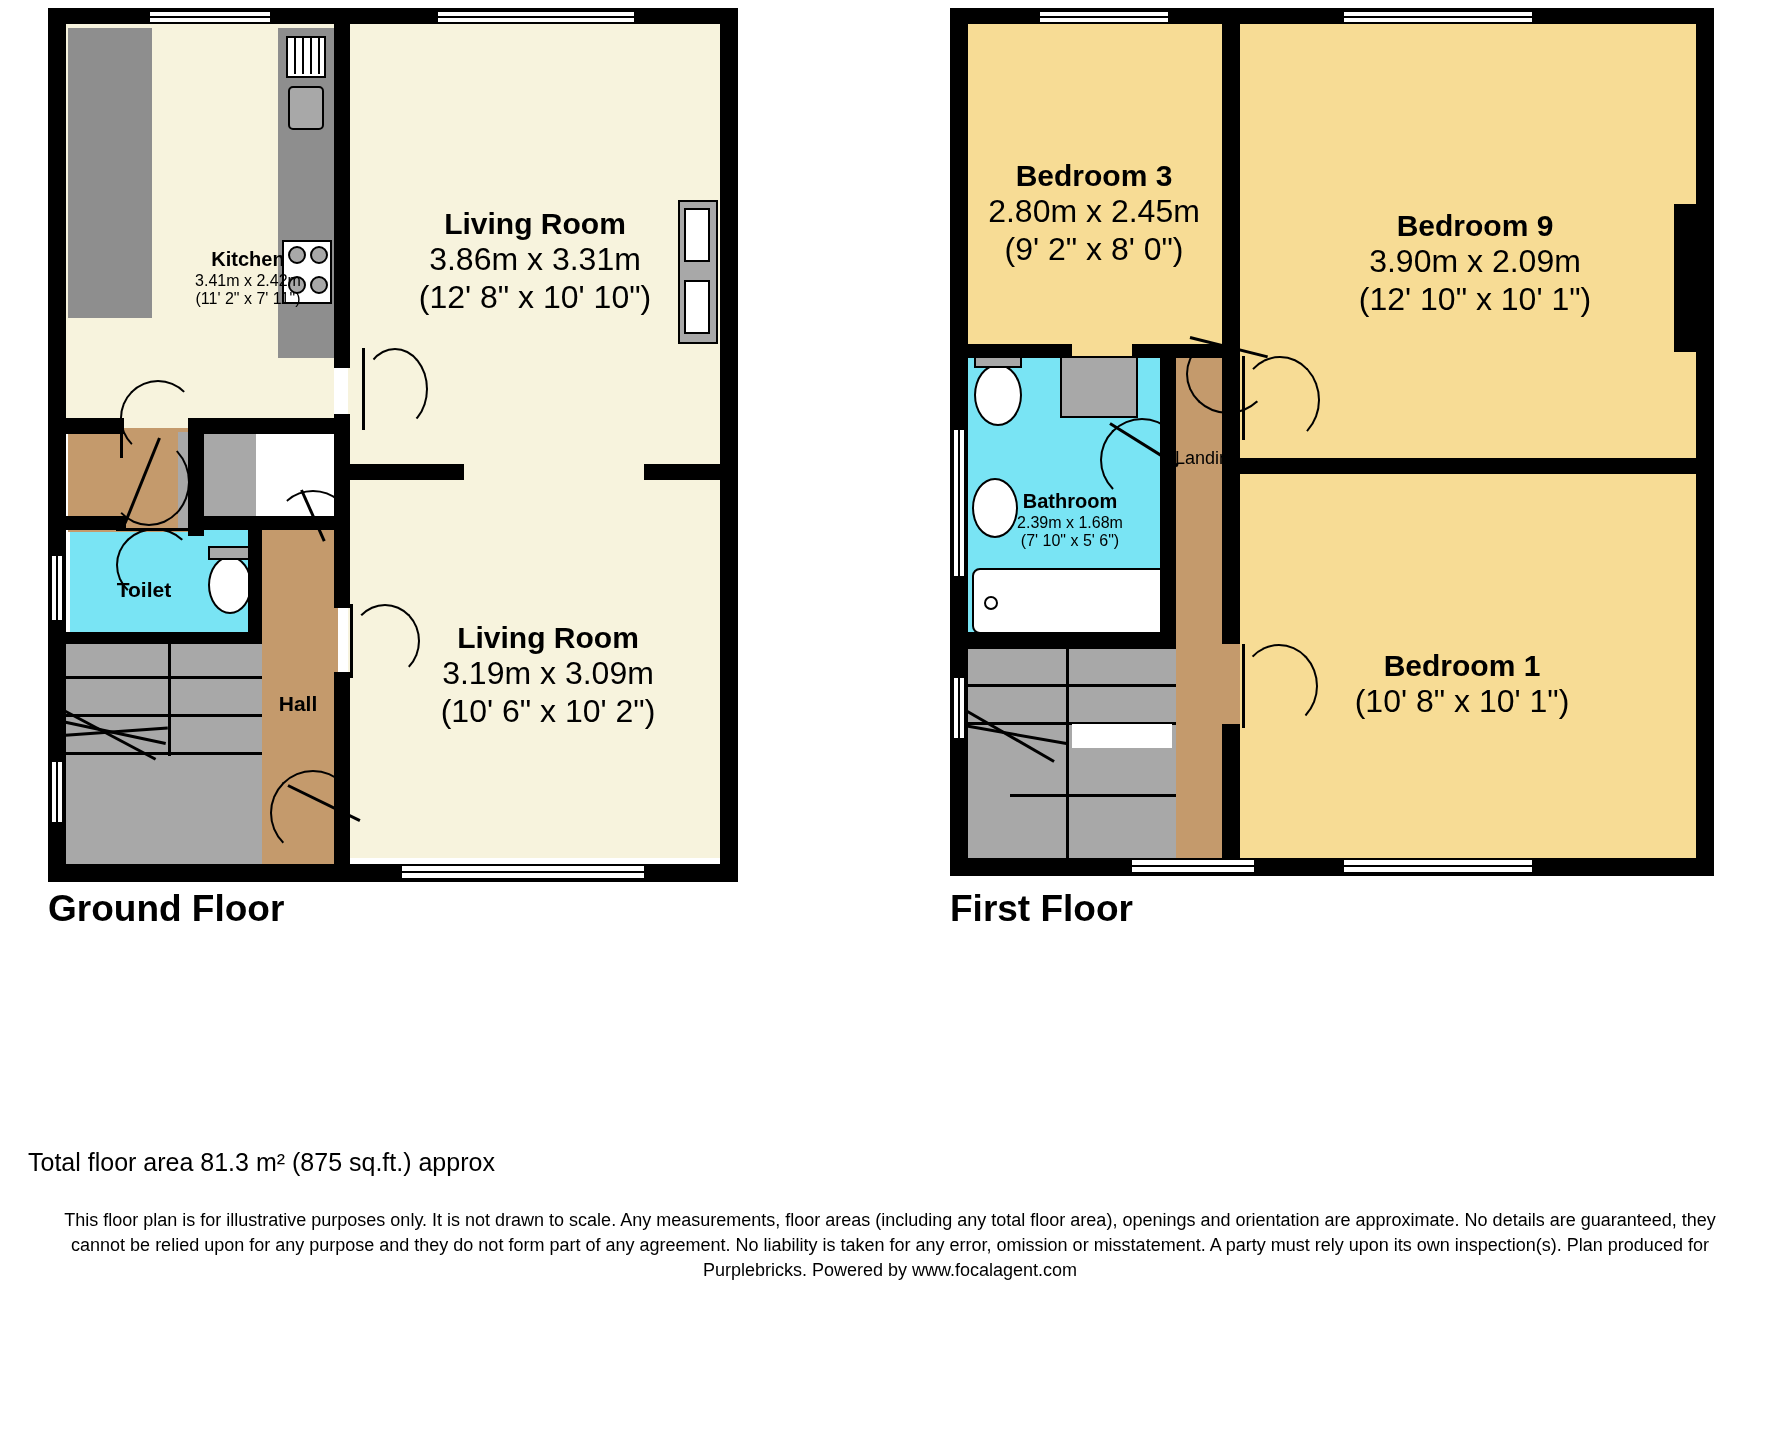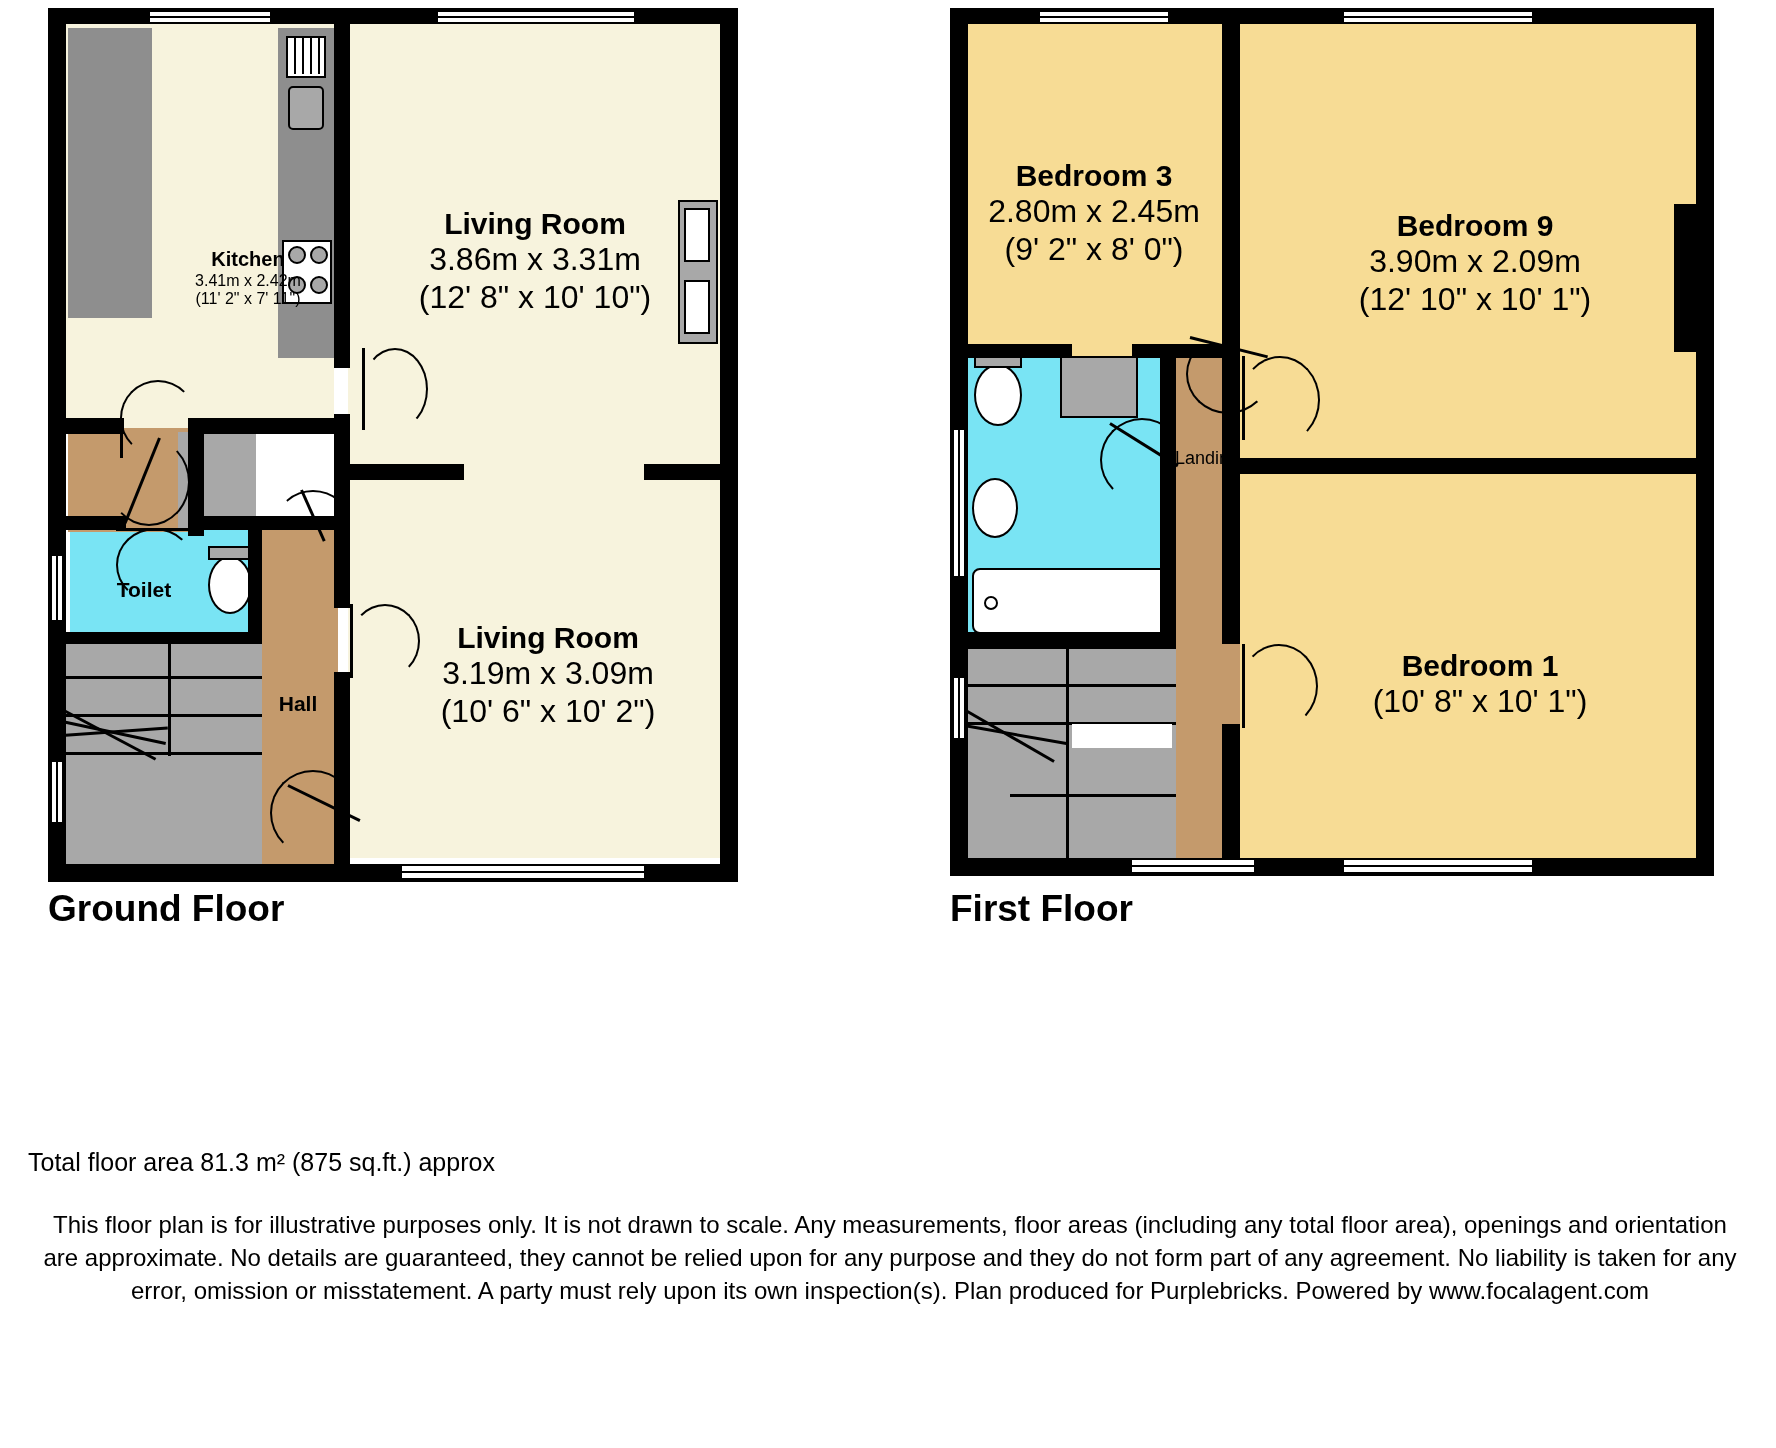--- a/index.html
+++ b/index.html
@@ -104,21 +104,21 @@
     left: 28px;
     top: 1148px;
     font-size: 25px;
     color: #000;
   }
   .disclaimer {
     position: absolute;
     left: 40px;
     top: 1208px;
     width: 1700px;
-    font-size: 24px;
+    font-size: 18px;
     line-height: 1.38;
     text-align: center;
     color: #000;
   }
 </style>
 </head>
 <body>
 
 <div id="page">
 
@@ -290,25 +290,30 @@
       <div class="dim">2.80m x 2.45m</div>
       <div class="dim">(9' 2" x 8' 0")</div>
     </div>
 
     <div class="label lbl-big" style="left:330px; top:200px; width:390px;">
       <div class="name">Bedroom 9</div>
       <div class="dim">3.90m x 2.09m</div>
       <div class="dim">(12' 10" x 10' 1")</div>
     </div>
 
-    <div class="label lbl-big" style="left:335px; top:640px; width:390px;">
+    <div class="label lbl-big" style="left:317px; top:640px; width:390px;">
       <div class="name">Bedroom 1</div>
       <div class="dim">(10' 8" x 10' 1")</div>
     </div>
 
+    <div class="label lbl-sm" style="left:20px; top:482px; width:200px;">
+      <div class="name">Bathroom</div>
+      <div class="dim">2.39m x 1.68m</div>
+      <div class="dim">(7' 10" x 5' 6")</div>
+    </div>
 
     <div class="label lbl-tiny" style="left:192px; top:440px; width:130px;">Landing</div>
   </div>
 
   <div class="floor-title" style="left:950px; top:888px; width:790px;">First Floor</div>
 
   <div class="total-area">Total floor area 81.3 m² (875 sq.ft.) approx</div>
   <div class="disclaimer">This floor plan is for illustrative purposes only. It is not drawn to scale. Any measurements, floor areas (including any total floor area), openings and orientation are approximate. No details are guaranteed, they cannot be relied upon for any purpose and they do not form part of any agreement. No liability is taken for any error, omission or misstatement. A party must rely upon its own inspection(s). Plan produced for Purplebricks. Powered by www.focalagent.com</div>
 
 </div>

